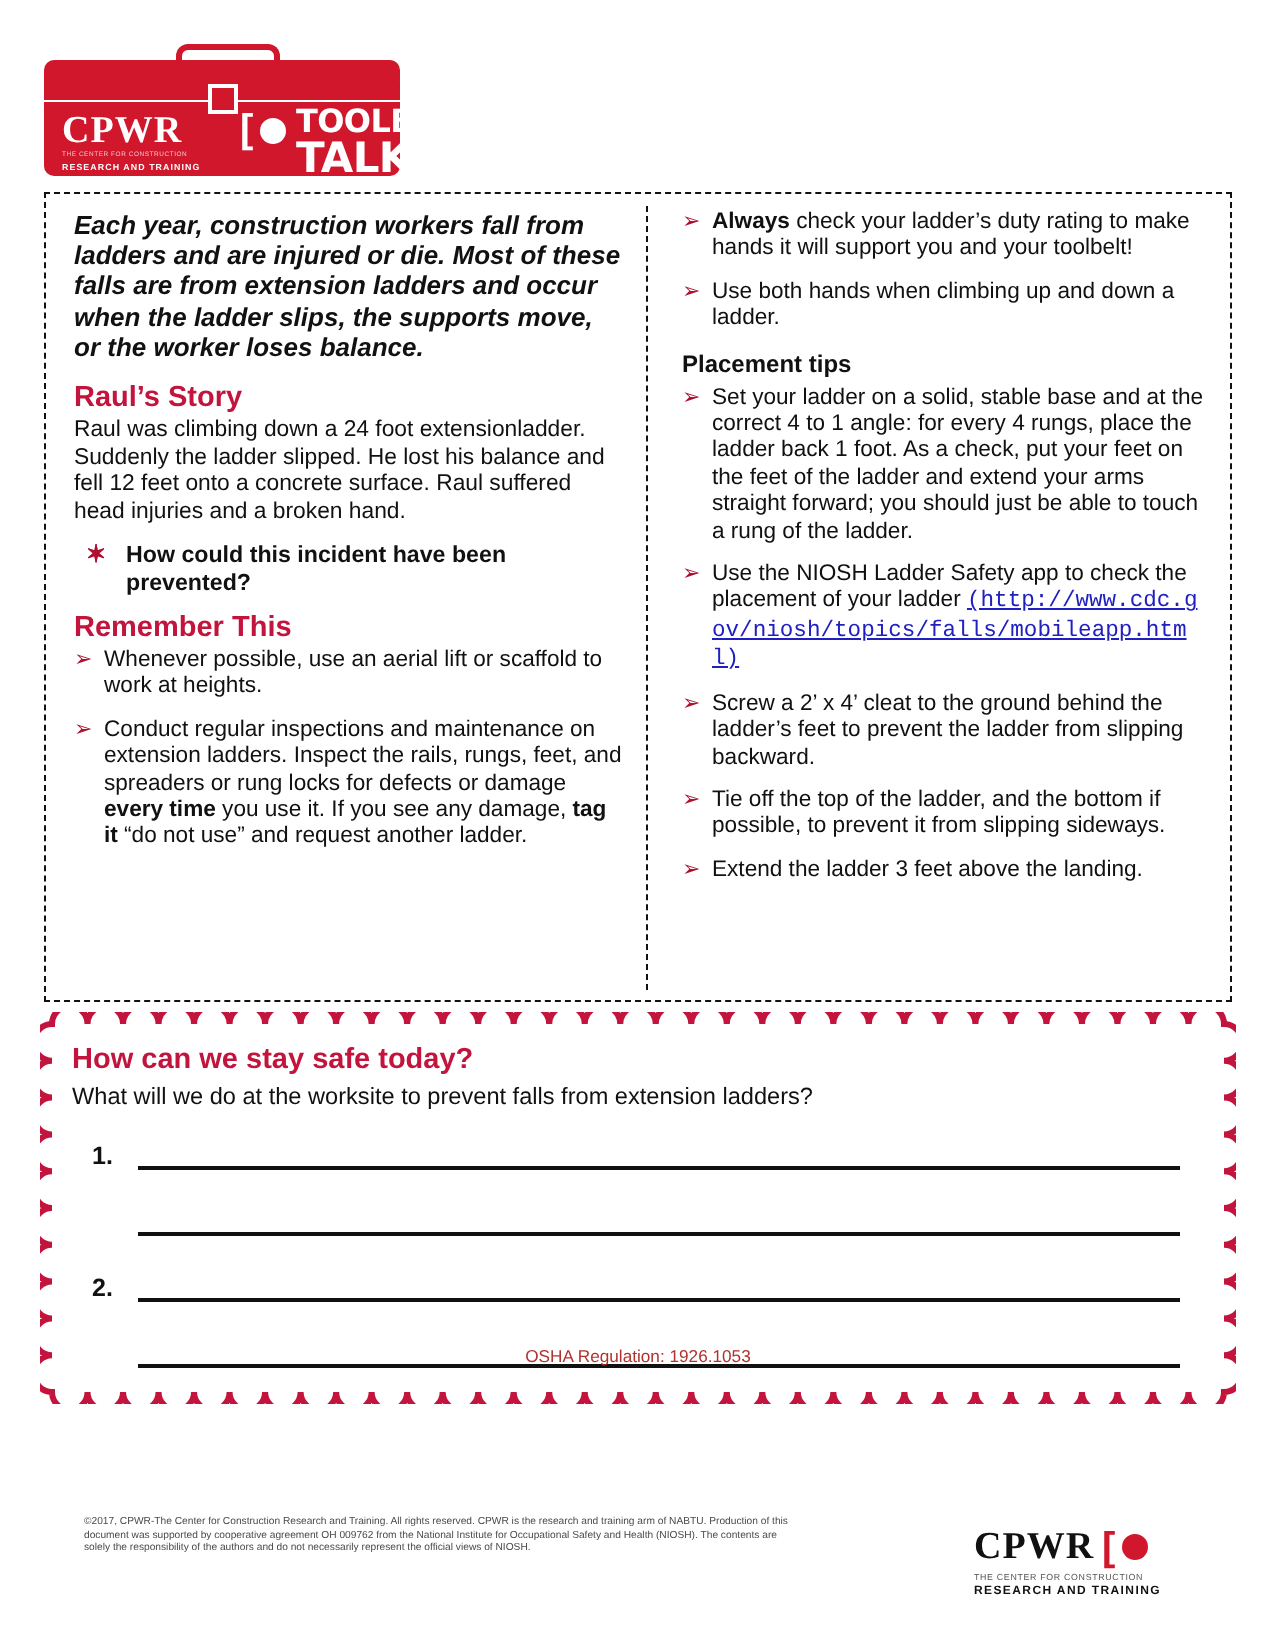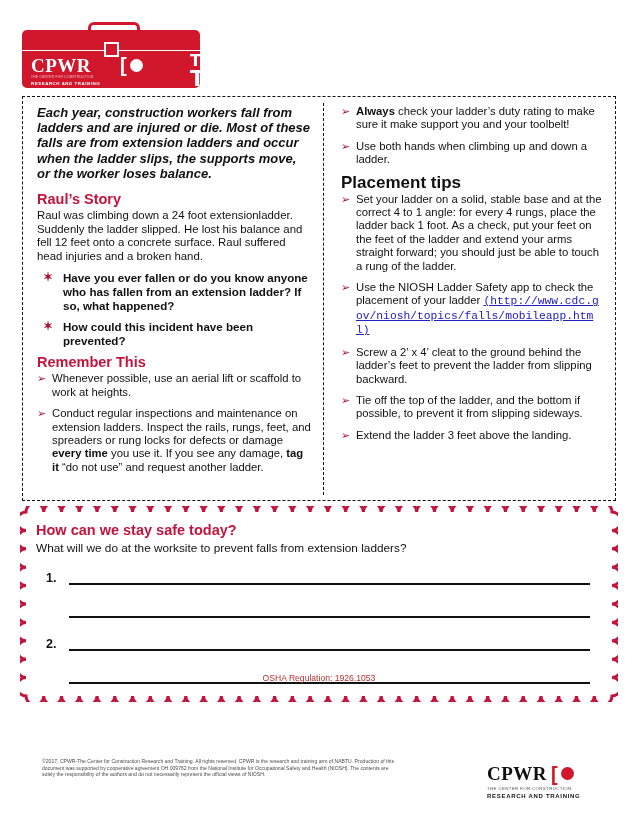--- a/index.html
+++ b/index.html
@@ -42,21 +42,21 @@
   .cpwr-sub1{color:#f3c3ca;font-size:3.2px;letter-spacing:.3px;line-height:5px;white-space:nowrap;}
   .cpwr-sub2{color:#ffffff;font-size:4.4px;font-weight:bold;letter-spacing:.55px;line-height:7px;white-space:nowrap;}
   .bracket{
     position:absolute;left:98px;top:26px;color:#fff;
     font-size:20px;font-weight:bold;line-height:19px;
   }
   .dot{
     position:absolute;left:108px;top:29px;width:13px;height:13px;
     background:#ffffff;border-radius:50%;
   }
-  .toolbox-talk{position:absolute;left:126px;top:22px;text-align:left;margin-left:42px;}
+  .toolbox-talk{position:absolute;left:126px;top:22px;text-align:left;}
   .tb-line1{color:#fff;font-size:16px;font-weight:bold;letter-spacing:-.3px;line-height:17px;
             font-family:"DejaVu Sans", sans-serif;}
   .tb-line2{color:#fff;font-size:21px;font-weight:bold;letter-spacing:-.3px;line-height:21px;
             font-family:"DejaVu Sans", sans-serif;}
   .title{
     position:absolute;left:216px;top:34px;
     font-weight:bold;color:#111;white-space:nowrap;
   }
   .title .t-main{font-size:34px;letter-spacing:-.6px;}
   .title .t-sub{font-size:27px;letter-spacing:-.4px;}
@@ -76,21 +76,21 @@
   }
 
   .intro{
     font-style:italic;font-weight:bold;font-size:13px;line-height:15.2px;
     color:#111;margin:0 0 10px 0;
   }
   h2.sec{
     color:#c2143c;font-size:14.5px;font-weight:bold;margin:0 0 1px 0;line-height:17px;
   }
   h3.sub{
-    color:#111;font-size:17px;font-weight:bold;margin:6px 0 3px 0;line-height:15px;
+    color:#111;font-size:12px;font-weight:bold;margin:6px 0 3px 0;line-height:15px;
   }
   p.body{font-size:11.4px;line-height:13.6px;margin:0 0 8px 0;color:#111;}
 
   ul.blist{list-style:none;margin:0;padding:0;}
   ul.blist li{
     position:relative;padding-left:15px;margin-bottom:8px;
     font-size:11.3px;line-height:13.4px;color:#111;
   }
   ul.blist li .bullet{
     position:absolute;left:0;top:-1px;color:#b01030;font-size:11px;line-height:14px;
@@ -172,34 +172,34 @@
   <div class="panel">
     <div class="divider"></div>
 
     <div class="col col-left">
       <p class="intro">Each year, construction workers fall from ladders and are injured or die. Most of these falls are from extension ladders and occur when the ladder slips, the supports move, or the worker loses balance.</p>
 
       <h2 class="sec">Raul’s Story</h2>
       <p class="body">Raul was climbing down a 24 foot extensionladder. Suddenly the ladder slipped. He lost his balance and fell 12 feet onto a concrete surface. Raul suffered head injuries and a broken hand.</p>
 
       <ul class="qlist" id="questions-list">
-          <li><span class="bullet">✶</span><span>Have you ever fallen or do you know anyone who has fallen from an extension ladder? If so, what happened?</span></li>
+          <li><span class="bullet">✶</span></li>
           <li><span class="bullet">✶</span><span>How could this incident have been prevented?</span></li>
         </ul>
 
       <h2 class="sec">Remember This</h2>
       <ul class="blist" id="remember-list">
           <li><span class="bullet">➢</span><span>Whenever possible, use an aerial lift or scaffold to work at heights.</span></li>
           <li><span class="bullet">➢</span><span>Conduct regular inspections and maintenance on extension ladders. Inspect the rails, rungs, feet, and spreaders or rung locks for defects or damage </span><span class="bold">every time</span><span> you use it. If you see any damage, </span><span class="bold">tag it</span><span> “do not use” and request another ladder.</span></li>
         </ul>
     </div>
 
     <div class="col col-right">
       <ul class="blist" id="top-list">
-          <li><span class="bullet">➢</span><span class="bold">Always</span><span> check your ladder’s duty rating to make sure it make support you and your toolbelt!</span></li>
+          <li><span class="bullet">➢</span><span class="bold">Always</span><span> check your ladder’s duty rating to make hands it will support you and your toolbelt!</span></li>
           <li><span class="bullet">➢</span><span>Use both hands when climbing up and down a ladder.</span></li>
         </ul>
       <h3 class="sub">Placement tips</h3>
       <ul class="blist" id="placement-list">
           <li><span class="bullet">➢</span><span>Set your ladder on a solid, stable base and at the correct 4 to 1 angle: for every 4 rungs, place the ladder back 1 foot. As a check, put your feet on the feet of the ladder and extend your arms straight forward; you should just be able to touch a rung of the ladder.</span></li>
           <li><span class="bullet">➢</span><span>Use the NIOSH Ladder Safety app to check the placement of your ladder </span><a class="link" href="#">(http://www.cdc.gov/niosh/topics/falls/mobileapp.html)</a></li>
           <li><span class="bullet">➢</span><span>Screw a 2’ x 4’ cleat to the ground behind the ladder’s feet to prevent the ladder from slipping backward.</span></li>
           <li><span class="bullet">➢</span><span>Tie off the top of the ladder, and the bottom if possible, to prevent it from slipping sideways.</span></li>
           <li><span class="bullet">➢</span><span>Extend the ladder 3 feet above the landing.</span></li>
         </ul>

